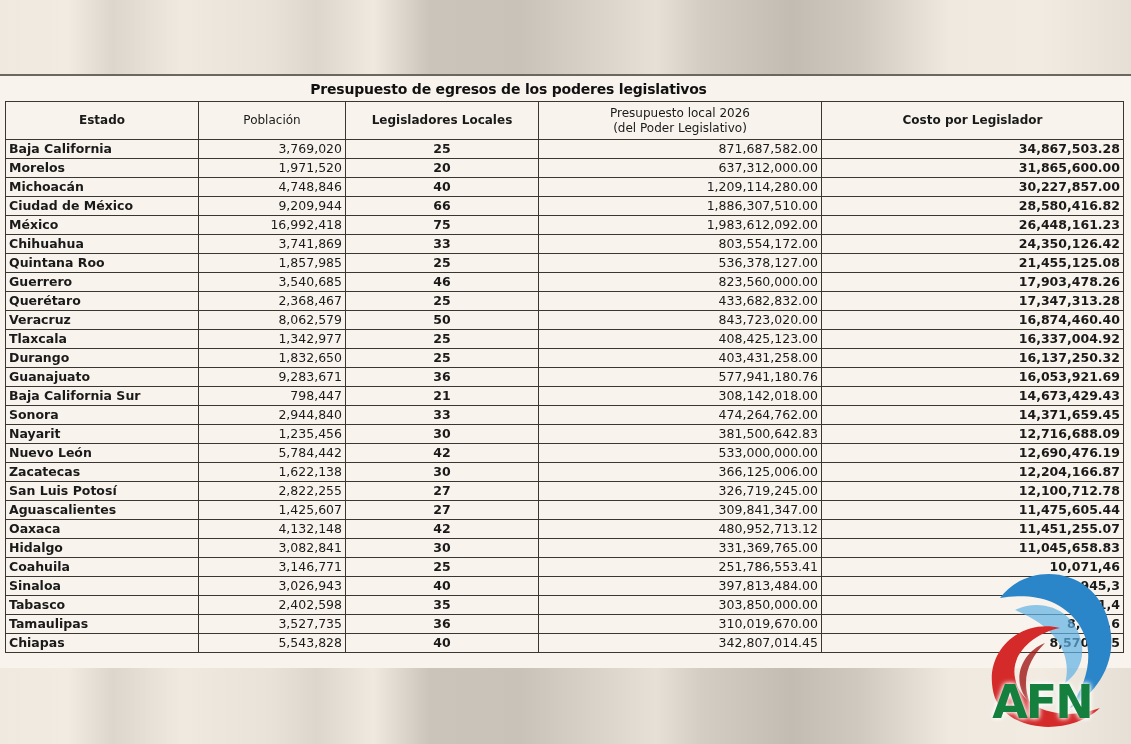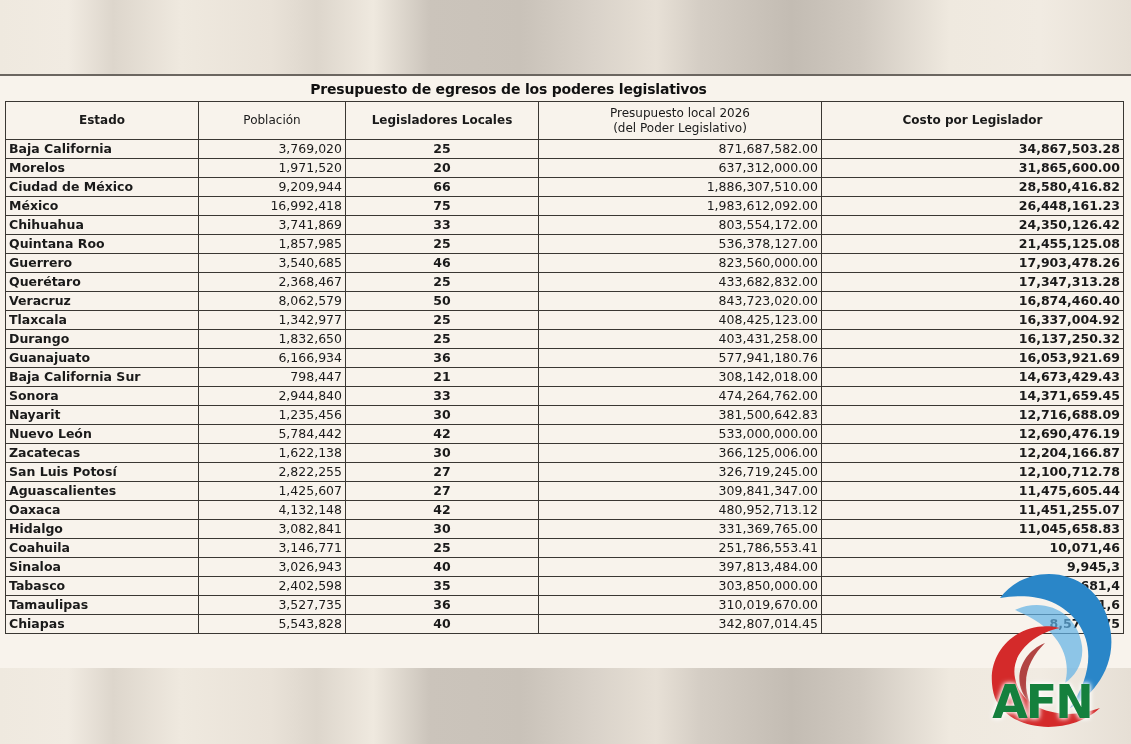--- a/index.html
+++ b/index.html
@@ -91,20 +91,27 @@
         <td class="costo">34,867,503.28</td>
       </tr>
       <tr>
         <td class="estado">Morelos</td>
         <td class="pob">1,971,520</td>
         <td class="leg">20</td>
         <td class="pres">637,312,000.00</td>
         <td class="costo">31,865,600.00</td>
       </tr>
       <tr>
+        <td class="estado">Michoacán</td>
+        <td class="pob">4,748,846</td>
+        <td class="leg">40</td>
+        <td class="pres">1,209,114,280.00</td>
+        <td class="costo">30,227,857.00</td>
+      </tr>
+      <tr>
         <td class="estado">Ciudad  de México</td>
         <td class="pob">9,209,944</td>
         <td class="leg">66</td>
         <td class="pres">1,886,307,510.00</td>
         <td class="costo">28,580,416.82</td>
       </tr>
       <tr>
         <td class="estado">México</td>
         <td class="pob">16,992,418</td>
         <td class="leg">75</td>
@@ -155,21 +162,21 @@
       </tr>
       <tr>
         <td class="estado">Durango</td>
         <td class="pob">1,832,650</td>
         <td class="leg">25</td>
         <td class="pres">403,431,258.00</td>
         <td class="costo">16,137,250.32</td>
       </tr>
       <tr>
         <td class="estado">Guanajuato</td>
-        <td class="pob">6,166,934</td>
+        <td class="pob">9,283,671</td>
         <td class="leg">36</td>
         <td class="pres">577,941,180.76</td>
         <td class="costo">16,053,921.69</td>
       </tr>
       <tr>
         <td class="estado">Baja California Sur</td>
         <td class="pob">798,447</td>
         <td class="leg">21</td>
         <td class="pres">308,142,018.00</td>
         <td class="costo">14,673,429.43</td>

